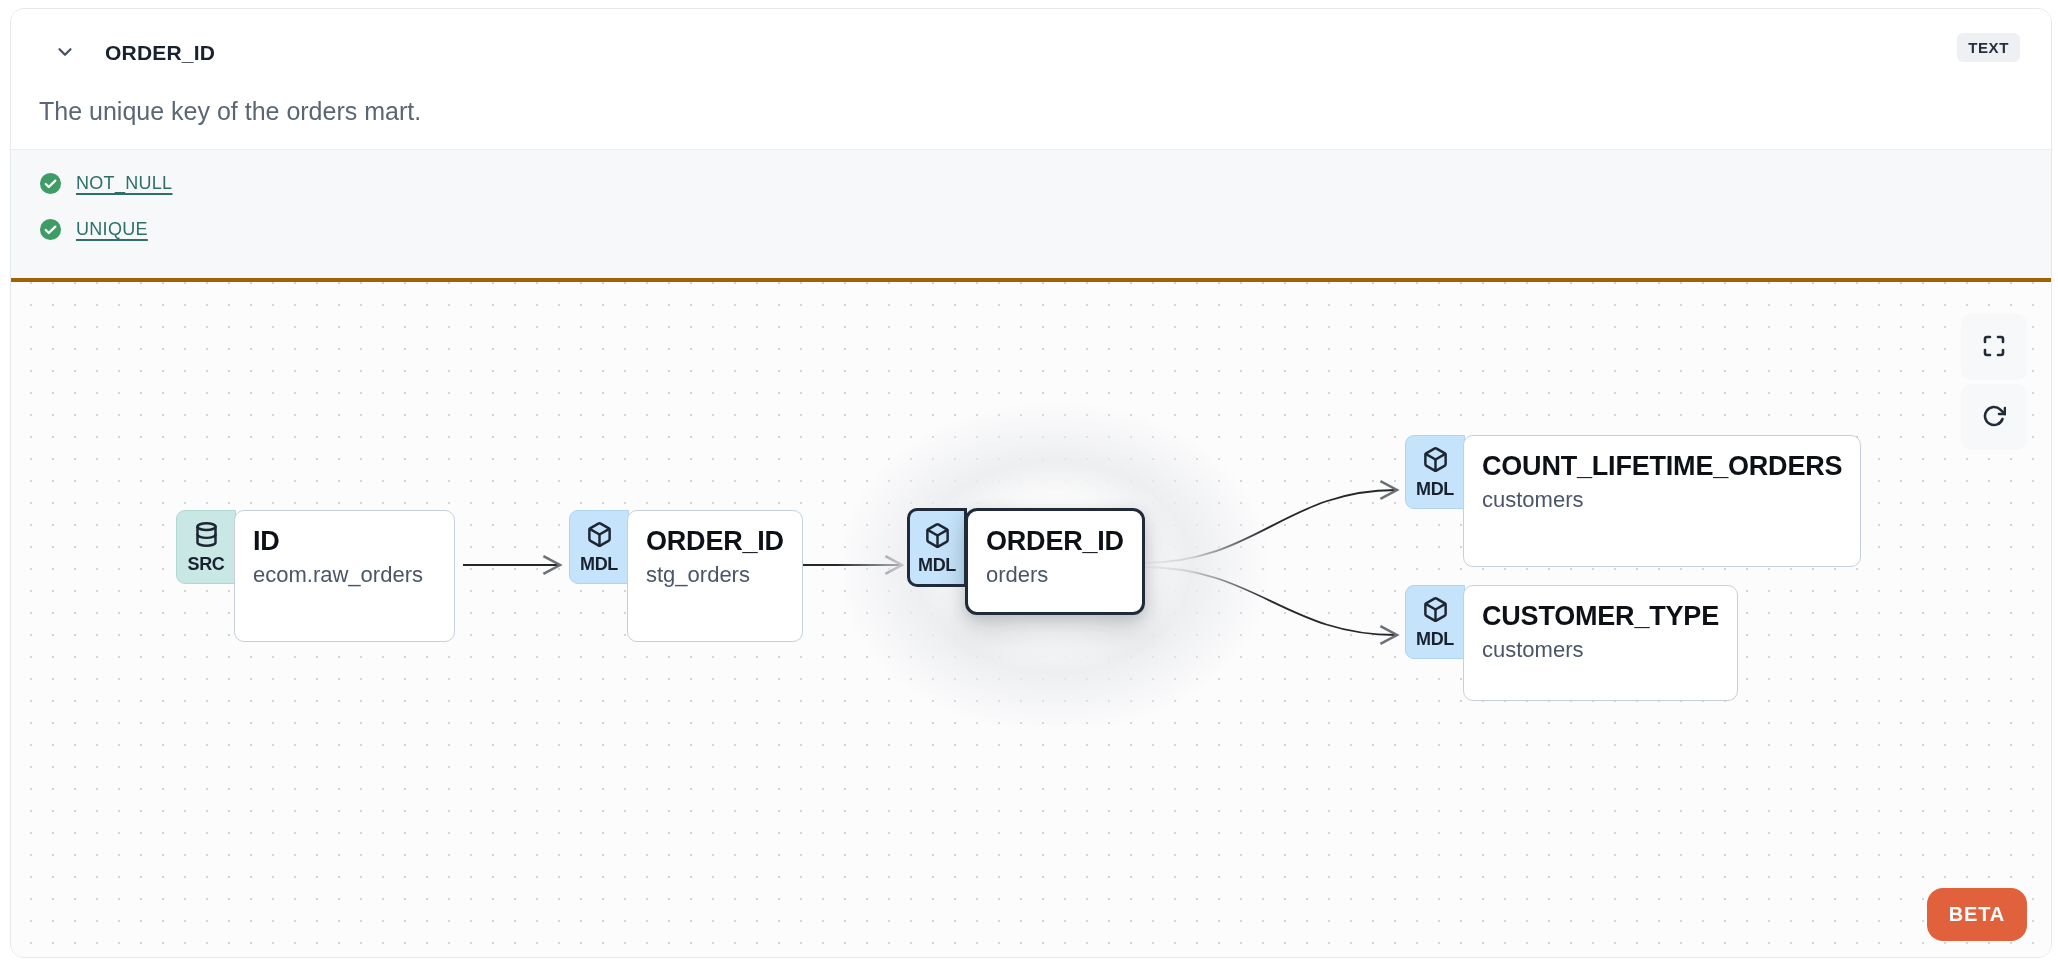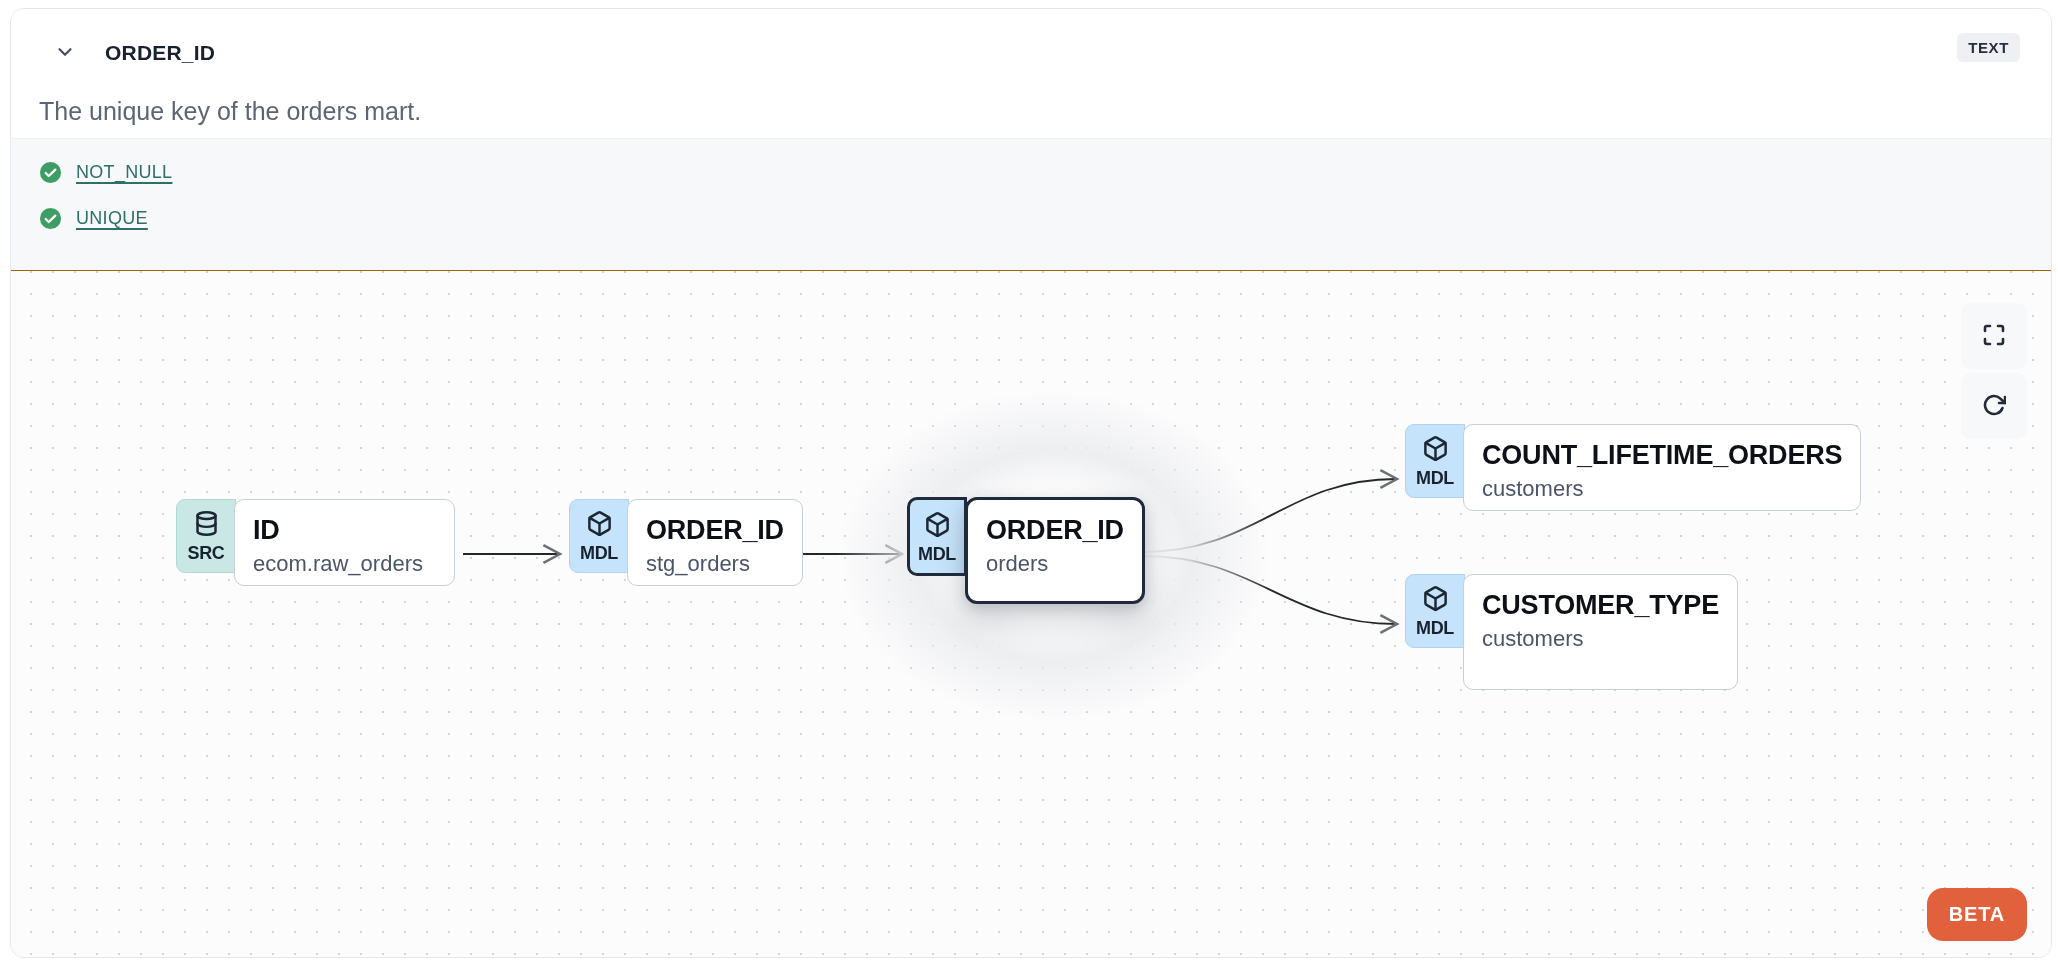--- a/index.html
+++ b/index.html
@@ -13,21 +13,21 @@
 
   
   .hdr { height:129px; position:relative; background:#fff; flex:0 0 auto; }
   .hdr-row { position:absolute; left:40px; top:30px; display:flex; align-items:center; }
   .chev-btn { width:28px; height:28px; border:none; background:transparent; cursor:pointer; display:flex; align-items:center; justify-content:center; color:#46505f; }
   .hdr-title { margin-left:26px; font-size:21px; font-weight:700; color:#18212f; letter-spacing:0.2px; }
   .hdr-desc { position:absolute; left:28px; top:88px; font-size:25px; color:#5b6675; }
   .type-badge { position:absolute; right:31px; top:24px; background:#eef0f3; color:#252f3d; font-size:15px; font-weight:700; letter-spacing:0.6px; padding:6px 11px; border-radius:6px; }
 
   
-  .tests { height:133px; background:#f7f8f9; border-top:1px solid #eceef1; border-bottom:1px solid #a16207; padding:20px 28px; display:flex; flex-direction:column; gap:20px; flex:0 0 auto; }
+  .tests { height:133px; background:#f7f8f9; border-top:1px solid #eceef1; border-bottom:4px solid #a16207; padding:20px 28px; display:flex; flex-direction:column; gap:20px; flex:0 0 auto;margin-top:11px; }
   .test-row { display:flex; align-items:center; gap:14px; height:26px; }
   .check-ic { width:23px; height:23px; flex:0 0 auto; }
   .test-link { font-size:18px; color:#2e6f6a; text-decoration:underline; text-underline-offset:4px; text-decoration-thickness:1.5px; letter-spacing:0.3px; cursor:pointer; }
 
   
   .canvas {
     position:relative; flex:1 1 auto;
     background-color:#fcfcfd;
     background-image: radial-gradient(#d3d5d8 1.2px, transparent 1.3px);
     background-size:22px 22px; background-position:9px 12px;
@@ -45,21 +45,21 @@
     display:flex; flex-direction:column; align-items:center; justify-content:center; gap:2px;
     padding-top:2px; position:relative; z-index:1;
   }
   .nbadge .blabel { font-size:18px; font-weight:700; color:#18222e; letter-spacing:-0.4px; }
   .nbadge svg { width:27px; height:27px; color:#1d2733; }
   .badge-src { background:#c9e7e4; border:1px solid #b2d8d4; }
   .badge-mdl { background:#c5e3fa; border:1px solid #b0d4ef; }
 
   .nbox {
     position:relative; z-index:2; background:#ffffff; border:1.5px solid #c7d0da; border-radius:10px;
-    height:87px; padding:15px 18px 0 18px;
+    height:132px; padding:15px 18px 0 18px;
   }
   .ntitle { font-size:27px; font-weight:700; color:#0d1117; white-space:nowrap; letter-spacing:-0.2px; }
   .nsub   { font-size:22px; color:#4a5568; margin-top:5px; white-space:nowrap; }
 
   .node-a { left:165px; top:228px; } .node-a .nbox { min-width:221px; }
   .node-b { left:558px; top:228px; } .node-b .nbox { min-width:168px; }
   .node-c { left:896px; top:226px; } .node-c .nbox { min-width:171px; height:107px; }
   .node-d { left:1394px; top:153px; } .node-d .nbox { min-width:381px; }
   .node-e { left:1394px; top:303px; } .node-e .nbox { min-width:258px; height:116px; }
 

